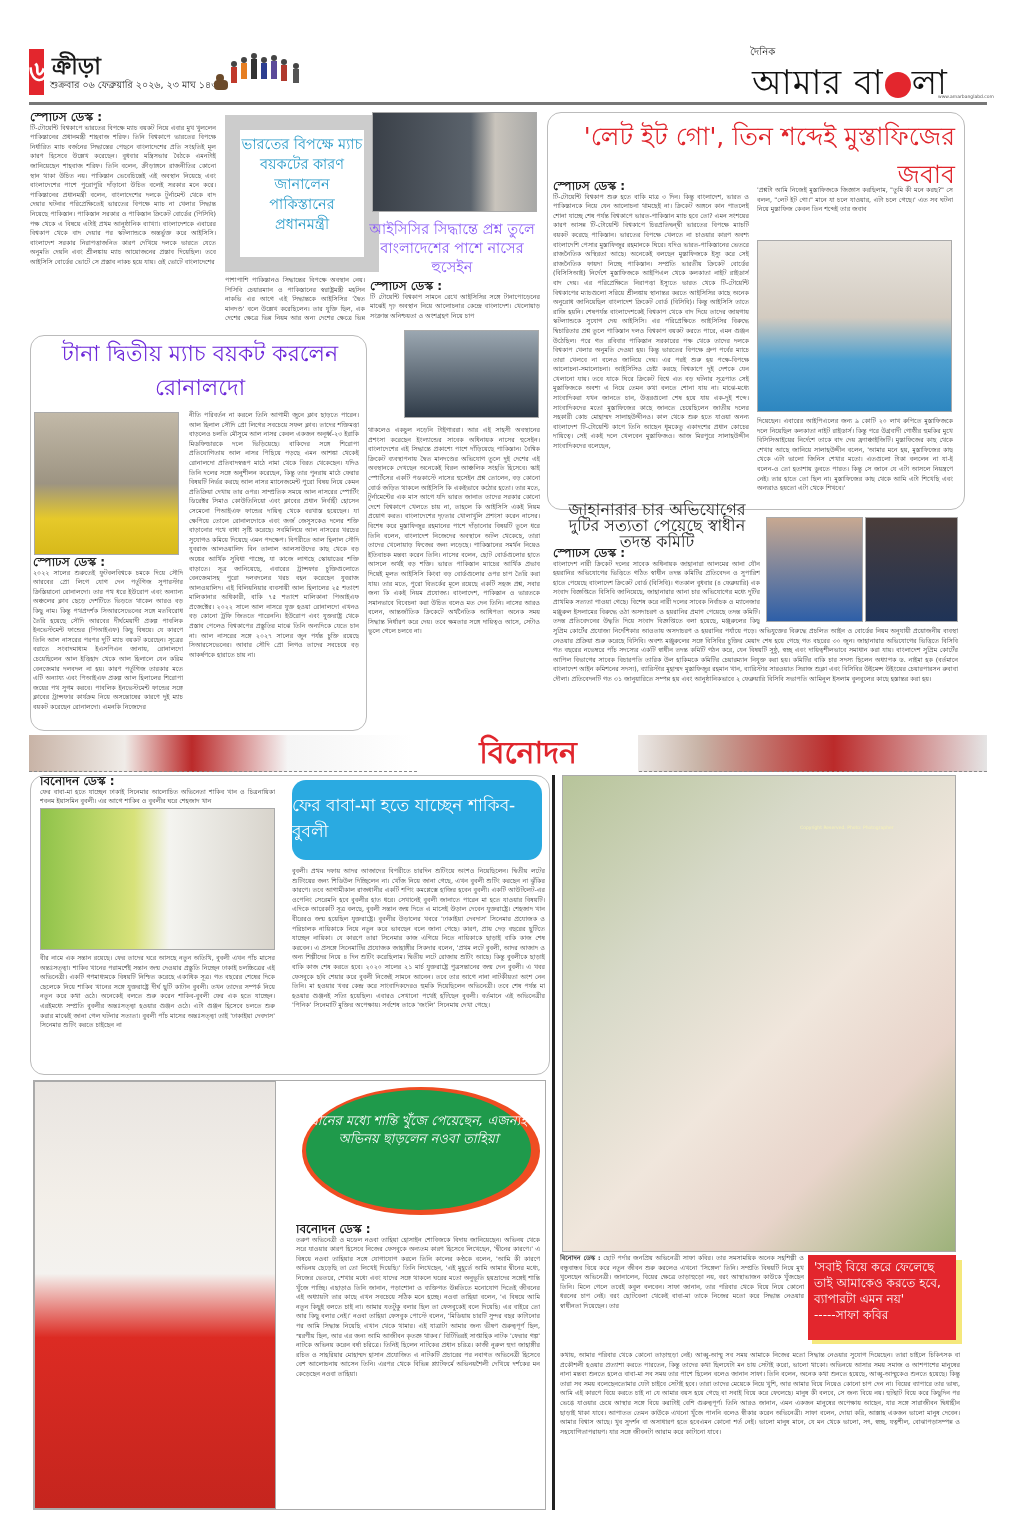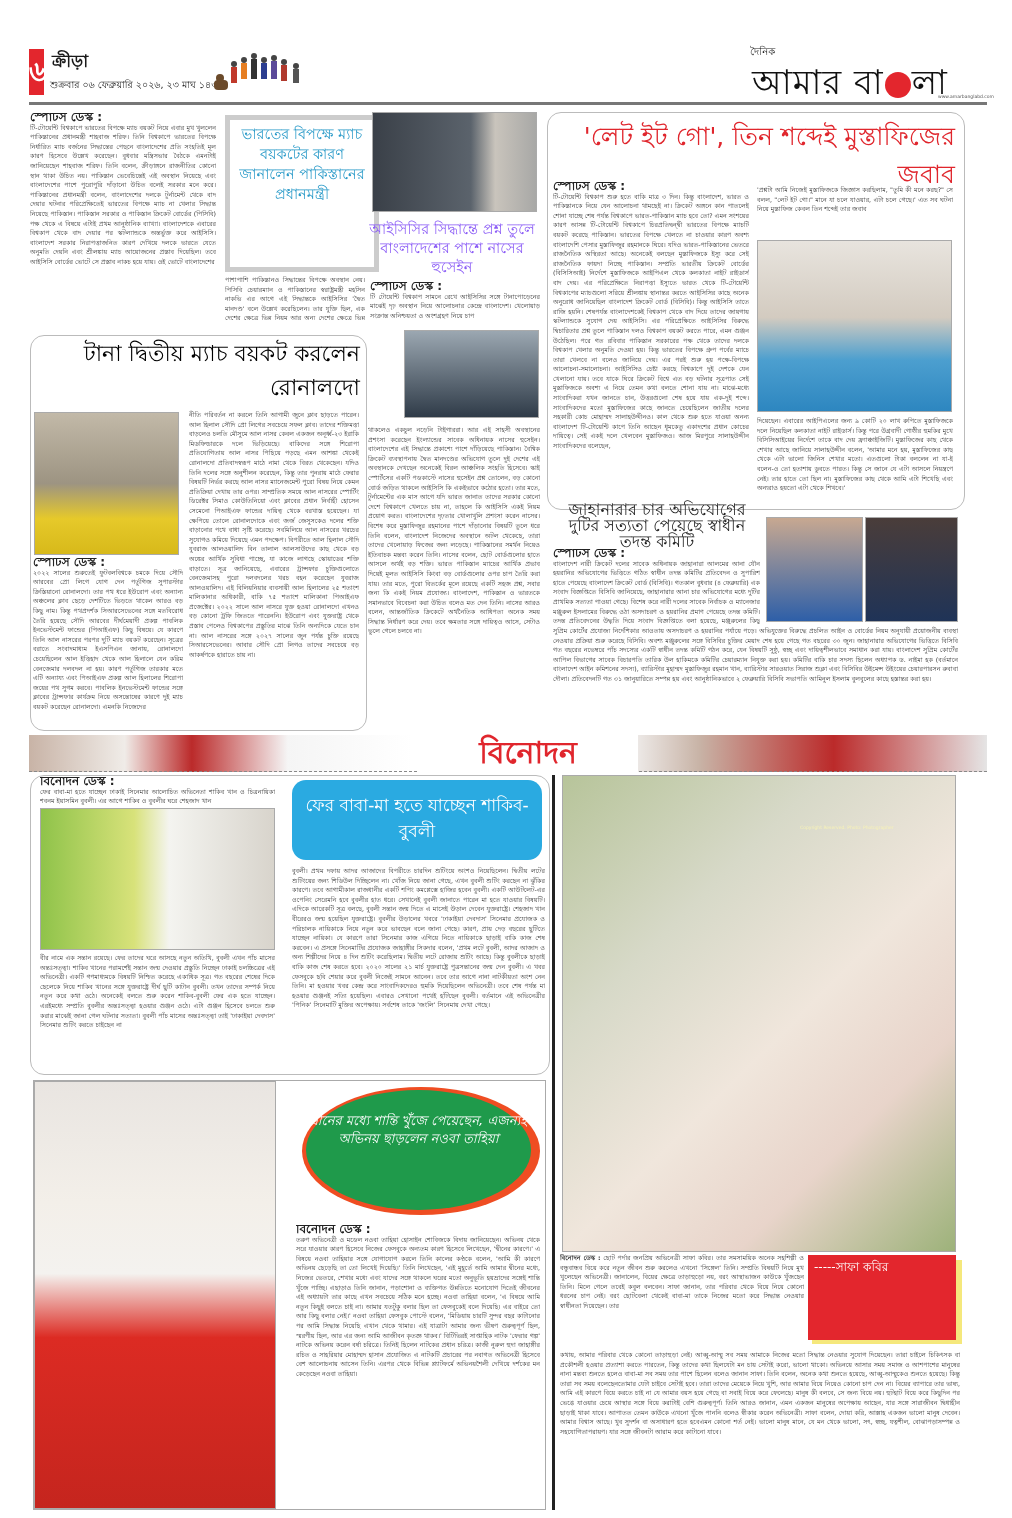--- a/index.html
+++ b/index.html
@@ -4,77 +4,77 @@
 <style>
   * { box-sizing: border-box; margin: 0; padding: 0; }
   html, body { width: 1012px; height: 1518px; background: #ffffff; overflow: hidden; }
   body { position: relative; font-family: "DejaVu Sans", sans-serif; color: #222; }
   .abs { position: absolute; }
   .body-text { font-size: 6.3px; line-height: 9.6px; text-align: justify; color: #333; overflow: hidden; }
   .byline { font-weight: bold; font-size: 12px; color: #222; display: block; }
 
   
   .page-num { left: 29px; top: 49px; width: 15px; height: 46px; background: #e3262d; color: #fff; font-size: 28px; font-weight: bold; line-height: 46px; text-align: center; }
-  .section-name { left: 52px; top: 48px; font-size: 17px; font-weight: bold; color: #1a1a1a; }
+  .section-name { left: 52px; top: 48px; font-size: 23px; font-weight: bold; color: #1a1a1a; }
   .date-line { left: 50px; top: 78px; font-size: 9.5px; color: #222; }
   .masthead-small { left: 750px; top: 44px; font-size: 10px; color: #222; }
   .masthead-name { left: 752px; top: 56px; font-size: 34px; color: #111; letter-spacing: 1px; }
   .masthead-name .red-o { display: inline-block; width: 26px; height: 26px; border-radius: 50%; background: #e3262d; vertical-align: middle; margin: 0 1px; }
   .masthead-url { left: 938px; top: 94px; font-size: 4.5px; color: #555; }
   .header-rule { left: 29px; top: 102px; width: 958px; height: 3px; background: #777; }
   .athletes { left: 210px; top: 50px; width: 105px; height: 48px; }
 
   
   .box-rounded { border: 1px solid #bbb; border-radius: 14px; }
   .img-ph { background: linear-gradient(135deg,#cfd4d8,#9aa3aa); border: 1px solid #aaa; }
 
   
   .a1-text { left: 30px; top: 113px; width: 186px; height: 210px; }
-  .a1-headbox { left: 225px; top: 115px; width: 154px; height: 157px; background: #ccc; padding: 5px; }
+  .a1-headbox { left: 225px; top: 115px; width: 154px; height: 157px; background: #ccc; padding: 15px; }
   .a1-headinner { width: 100%; height: 100%; background: #fff; color: #2b9bc9; font-size: 14.5px; line-height: 20px; text-align: center; padding-top: 4px; }
   .a1-cont { left: 225px; top: 275px; width: 140px; height: 50px; }
 
   
   .a2-img1 { left: 372px; top: 112px; width: 165px; height: 100px; background: linear-gradient(90deg,#3a4048 0%,#5b636c 60%,#c9c4bc 75%,#a8a8a6 100%); }
   .a2-head { left: 366px; top: 220px; width: 172px; font-size: 14.5px; line-height: 19px; color: #8b5cf6; text-align: center; }
   .a2-text1 { left: 370px; top: 282px; width: 170px; height: 42px; }
   .a2-img2 { left: 404px; top: 330px; width: 135px; height: 88px; background: linear-gradient(180deg,#9ba7b1,#2f3b48); }
   .a2-text2 { left: 368px; top: 425px; width: 172px; height: 300px; }
 
   
   .a3-box { left: 547px; top: 112px; width: 418px; height: 398px; }
   .a3-head { left: 560px; top: 118px; width: 395px; font-size: 25px; line-height: 38px; color: #e0262d; text-align: right; }
   .a3-textL { left: 553px; top: 182px; width: 196px; height: 322px; }
   .a3-textR { left: 757px; top: 185px; width: 196px; height: 40px; }
   .a3-img { left: 757px; top: 240px; width: 195px; height: 172px; background: linear-gradient(180deg,#e8e4de 0%,#d3cbc0 45%,#4c9fcf 70%,#2d86c0 100%); }
   .a3-textR2 { left: 757px; top: 416px; width: 196px; height: 90px; }
 
   
   .a4-box { left: 30px; top: 335px; width: 337px; height: 396px; }
-  .a4-head { left: 40px; top: 337px; width: 320px; font-size: 22px; line-height: 34px; color: #000000; text-align: right; }
+  .a4-head { left: 40px; top: 337px; width: 320px; font-size: 22px; line-height: 34px; color: #6d28d9; text-align: center; }
   .a4-img { left: 34px; top: 412px; width: 145px; height: 143px; background: linear-gradient(180deg,#c2b9a8 0%,#9d9482 50%,#e6c92a 75%,#d7b91a 100%); }
   .a4-textR { left: 189px; top: 410px; width: 170px; height: 310px; }
   .a4-textL { left: 33px; top: 558px; width: 150px; height: 165px; }
 
   
   .a5-head { left: 553px; top: 502px; width: 208px; font-size: 16px; line-height: 16px; color: #222; text-align: center; }
   .a5-img1 { left: 766px; top: 517px; width: 97px; height: 105px; background: linear-gradient(180deg,#c7a891,#2e5fa8); }
   .a5-img2 { left: 865px; top: 517px; width: 93px; height: 105px; background: linear-gradient(180deg,#4a3d3a,#1f3357); }
   .a5-textL { left: 553px; top: 549px; width: 207px; height: 75px; }
   .a5-textFull { left: 553px; top: 626px; width: 405px; height: 96px; }
 
   
   .bin-banner { left: 29px; top: 735px; width: 958px; height: 37px; border-bottom: 1px dashed #888; background: linear-gradient(90deg,#c8b3a6 0%,#f0ece8 10%,#bb2a2a 17%,#f5f5f5 27%,#fff 40%,#fff 60%,#f5f5f5 62%,#c8b3a6 70%,#bb2a2a 84%,#e5e5e5 100%); }
   .bin-title { left: 418px; top: 734px; width: 220px; height: 38px; background: #fff; font-size: 30px; line-height: 38px; color: #e0262d; text-align: center; font-weight: bold; }
 
   
   .a6-box { left: 30px; top: 775px; width: 520px; height: 300px; }
   .a6-textTop { left: 40px; top: 777px; width: 235px; height: 30px; }
   .a6-img { left: 40px; top: 808px; width: 235px; height: 142px; background: linear-gradient(90deg,#8fc34a 0%,#d8e27a 40%,#f4f4f0 55%,#d8d4cc 100%); }
-  .a6-headbox { left: 292px; top: 780px; width: 250px; height: 80px; background: #2aaae1; border-radius: 14px; color: #fff; font-size: 17px; line-height: 26px; text-align: center; padding-top: 12px; }
+  .a6-headbox { left: 292px; top: 780px; width: 250px; height: 80px; background: #2aaae1; border-radius: 14px; color: #fff; font-size: 17px; line-height: 26px; text-align: left; padding-top: 12px; }
   .a6-textR { left: 292px; top: 866px; width: 253px; height: 200px; }
   .a6-textL { left: 40px; top: 953px; width: 235px; height: 118px; }
 
   
   .a7-box { left: 33px; top: 1080px; width: 513px; height: 430px; border: 1px solid #aaa; }
   .a7-img { left: 34px; top: 1081px; width: 242px; height: 428px; background: linear-gradient(180deg,#e9e5e1 0%,#f3efe9 28%,#f4f2ef 45%,#dc2b23 60%,#c5251e 100%); }
   .a7-oval-outer { left: 302px; top: 1087px; width: 238px; height: 128px; border-radius: 50%; background: #ef4d22; }
   .a7-oval { left: 306px; top: 1090px; width: 225px; height: 120px; border-radius: 50%; background: #1f9a4b; color: #fff; font-size: 13px; line-height: 18px; text-align: center; padding-top: 22px; font-style: italic; }
   .a7-text { left: 296px; top: 1225px; width: 244px; height: 282px; }
 
@@ -186,19 +186,20 @@
 <div class="abs body-text a7-text">
   <span class="byline">বিনোদন ডেস্ক :</span>
   <span>তরুণ অভিনেত্রী ও মডেল নওবা তাহিয়া হোসাইন শোবিজকে বিদায় জানিয়েছেন। অভিনয় থেকে সরে যাওয়ার কারণ হিসেবে নিজের ফেসবুকে অন্যতম কারণ হিসেবে লিখেছেন, 'দ্বীনের কারণে।' এ বিষয়ে নওবা তাহিয়ার সঙ্গে যোগাযোগ করলে তিনি কালের কণ্ঠকে বলেন, 'আমি কী কারণে অভিনয় ছেড়েছি তা তো লিখেই দিয়েছি।' তিনি লিখেছেন, 'এই মুহূর্তে আমি আমার দ্বীনের মধ্যে, নিজের ভেতরে, শেখার মধ্যে এবং যাদের সঙ্গে থাকলে ঘরের মতো অনুভূতি হয়ভ্রাদের সঙ্গেই শান্তি খুঁজে পাচ্ছি। এছাড়াও তিনি জানান, পড়াশোনা ও ব্যক্তিগত উন্নতিতে মনোযোগ দিতেই জীবনের এই অধ্যায়টা তার কাছে এখন সবচেয়ে সঠিক মনে হচ্ছে। নওবা তাহিয়া বলেন, 'এ বিষয়ে আমি নতুন কিছুই বলতে চাই না। আমার যতটুকু বলার ছিল তা ফেসবুকেই বলে দিয়েছি। এর বাইরে তো আর কিছু বলার নেই।' নওবা তাহিয়া ফেসবুক পোস্টে বলেন, 'মিডিয়ায় চারটি সুন্দর বছর কাটানোর পর আমি সিদ্ধান্ত নিয়েছি এখান থেকে থামার। এই যাত্রাটা আমার জন্য ভীষণ গুরুত্বপূর্ণ ছিল, স্মরণীয় ছিল, আর এর জন্য আমি আজীবন কৃতজ্ঞ থাকব।' বিটিভিরই সাপ্তাহিক নাটক 'ফেরার গল্প' নাটকে অভিনয় করেন বর্ষা চরিত্রে। তিনিই ছিলেন নাটকের প্রধান চরিত্র। কাজী নুরুল হুদা জাহাঙ্গীর রচিত ও সাহরিয়ার মোহাম্মদ হাসান প্রযোজিত এ নাটকটি প্রচারের পর নবাগত অভিনেত্রী হিসেবে বেশ আলোচনায় আসেন তিনি। এরপর থেকে বিভিন্ন প্ল্যাটফর্মে অভিনয়শৈলী দেখিয়ে দর্শকের মন কেড়েছেন নওবা তাহিয়া।</span>
 </div>
 
 <div class="abs vrule"></div>
 <div class="abs img-ph a8-img"></div>
 <div class="abs a8-credit">Copyright Reserved. Photo: Photographer</div>
 <div class="abs a8-quotebox-shadow"></div>
 <div class="abs a8-quotebox">
+  <div>'সবাই বিয়ে করে ফেলেছে তাই আমাকেও করতে হবে, ব্যাপারটা এমন নয়'</div>
   <div>-----সাফা কবির</div>
 </div>
 <div class="abs body-text a8-text1">
   <b>বিনোদন ডেস্ক :</b>
   <span>ছোট পর্দার জনপ্রিয় অভিনেত্রী সাফা কবির। তার সমসাময়িক অনেক সহশিল্পী ও বন্ধুবান্ধব বিয়ে করে নতুন জীবন শুরু করলেও এখনো 'সিঙ্গেল' তিনি। সম্প্রতি বিষয়টি নিয়ে মুখ খুলেছেন অভিনেত্রী। জানালেন, বিয়ের ক্ষেত্রে তাড়াহুড়ো নয়, বরং আস্থাভাজন কাউকে খুঁজছেন তিনি। মিলে গেলে তবেই কবুল বলবেন। সাফা জানান, তার পরিবার থেকে বিয়ে নিয়ে কোনো ধরনের চাপ নেই। বরং ছোটবেলা থেকেই বাবা-মা তাকে নিজের মতো করে সিদ্ধান্ত নেওয়ার স্বাধীনতা দিয়েছেন। তার</span>
 </div>
 <div class="abs body-text a8-text2">কথায়, আমার পরিবার থেকে কোনো তাড়াহুড়া নেই। আব্বু-আম্মু সব সময় আমাকে নিজের মতো সিদ্ধান্ত নেওয়ার সুযোগ দিয়েছেন। তারা চাইলে চিকিৎসক বা প্রকৌশলী হওয়ার প্রত্যাশা করতে পারতেন, কিন্তু তাদের কথা ছিলযেটা মন চায় সেটাই করো, ভালো থাকো। অভিনয়ে আসার সময় সমাজ ও আশপাশের মানুষের নানা মন্তব্য শুনতে হলেও বাবা-মা সব সময় তার পাশে ছিলেন বলেও জানান সাফা। তিনি বলেন, অনেক কথা শুনতে হয়েছে, আব্বু-আম্মুকেও শুনতে হয়েছে। কিন্তু তারা সব সময় বলেছেনতোমার যেটা চাইবে সেটাই হবে। তারা তাদের মেয়েকে নিয়ে খুশি, আর আমার বিয়ে নিয়েও কোনো চাপ দেন না। বিয়ের ব্যাপারে তার ভাষ্য, আমি এই কারণে বিয়ে করতে চাই না যে আমার বয়স হয়ে গেছে বা সবাই বিয়ে করে ফেলেছে। মানুষ কী বলবে, সে জন্য বিয়ে নয়। হুটহাট বিয়ে করে কিছুদিন পর ভেঙে যাওয়ার চেয়ে আস্থার সঙ্গে বিয়ে করাটাই বেশি গুরুত্বপূর্ণ। তিনি আরও জানান, এমন একজন মানুষের অপেক্ষায় আছেন, যার সঙ্গে সারাজীবন দ্বিধাহীন ছাড়াই থাকা যাবে। আপাতত তেমন কাউকে এখনো খুঁজে পাননি বলেও স্বীকার করেন অভিনেত্রী। সাফা বলেন, দোয়া করি, আল্লাহ একজন ভালো মানুষ দেবেন। আমার বিশ্বাস আছে। খুব সুদর্শন বা অসাধারণ হতে হবেএমন কোনো শর্ত নেই। ভালো মানুষ মানে, যে মন থেকে ভালো, সৎ, স্বচ্ছ, যত্নশীল, বোঝাপড়াসম্পন্ন ও সহযোগিতাপরায়ণ। যার সঙ্গে জীবনটা আরাম করে কাটানো যাবে।</div>
 
 </body></html>

